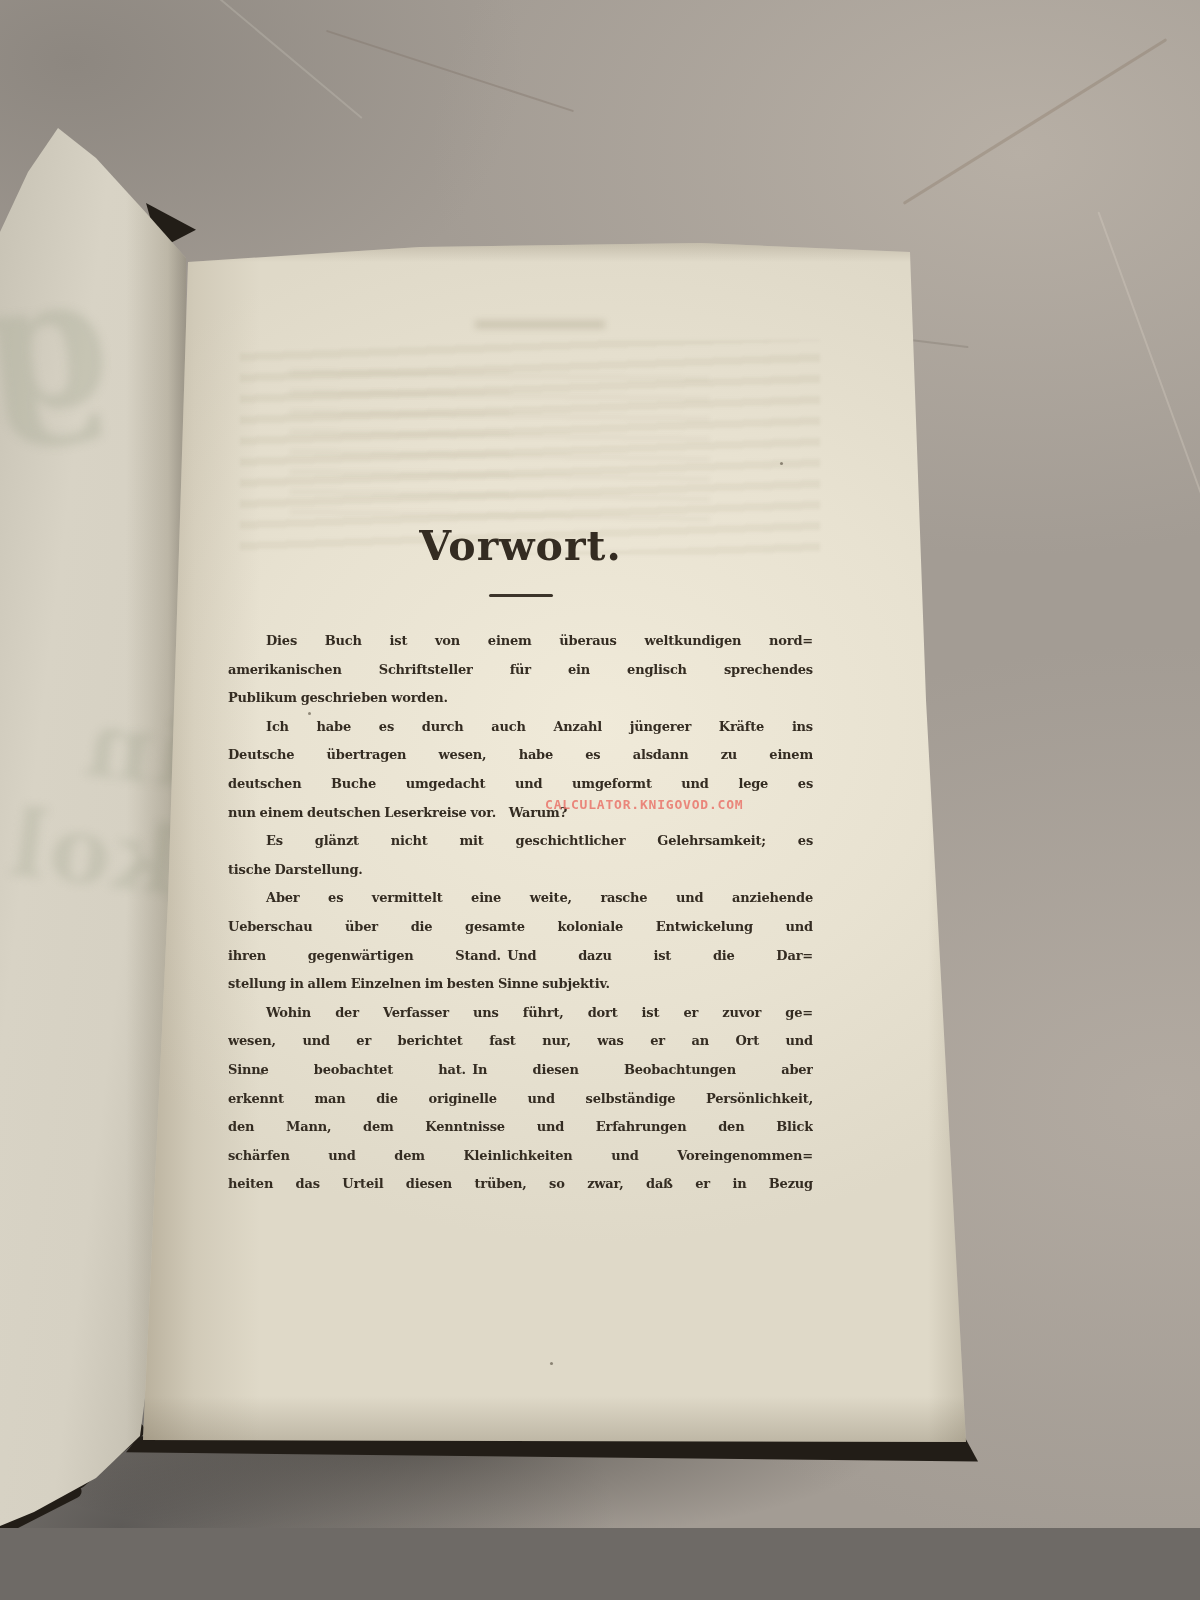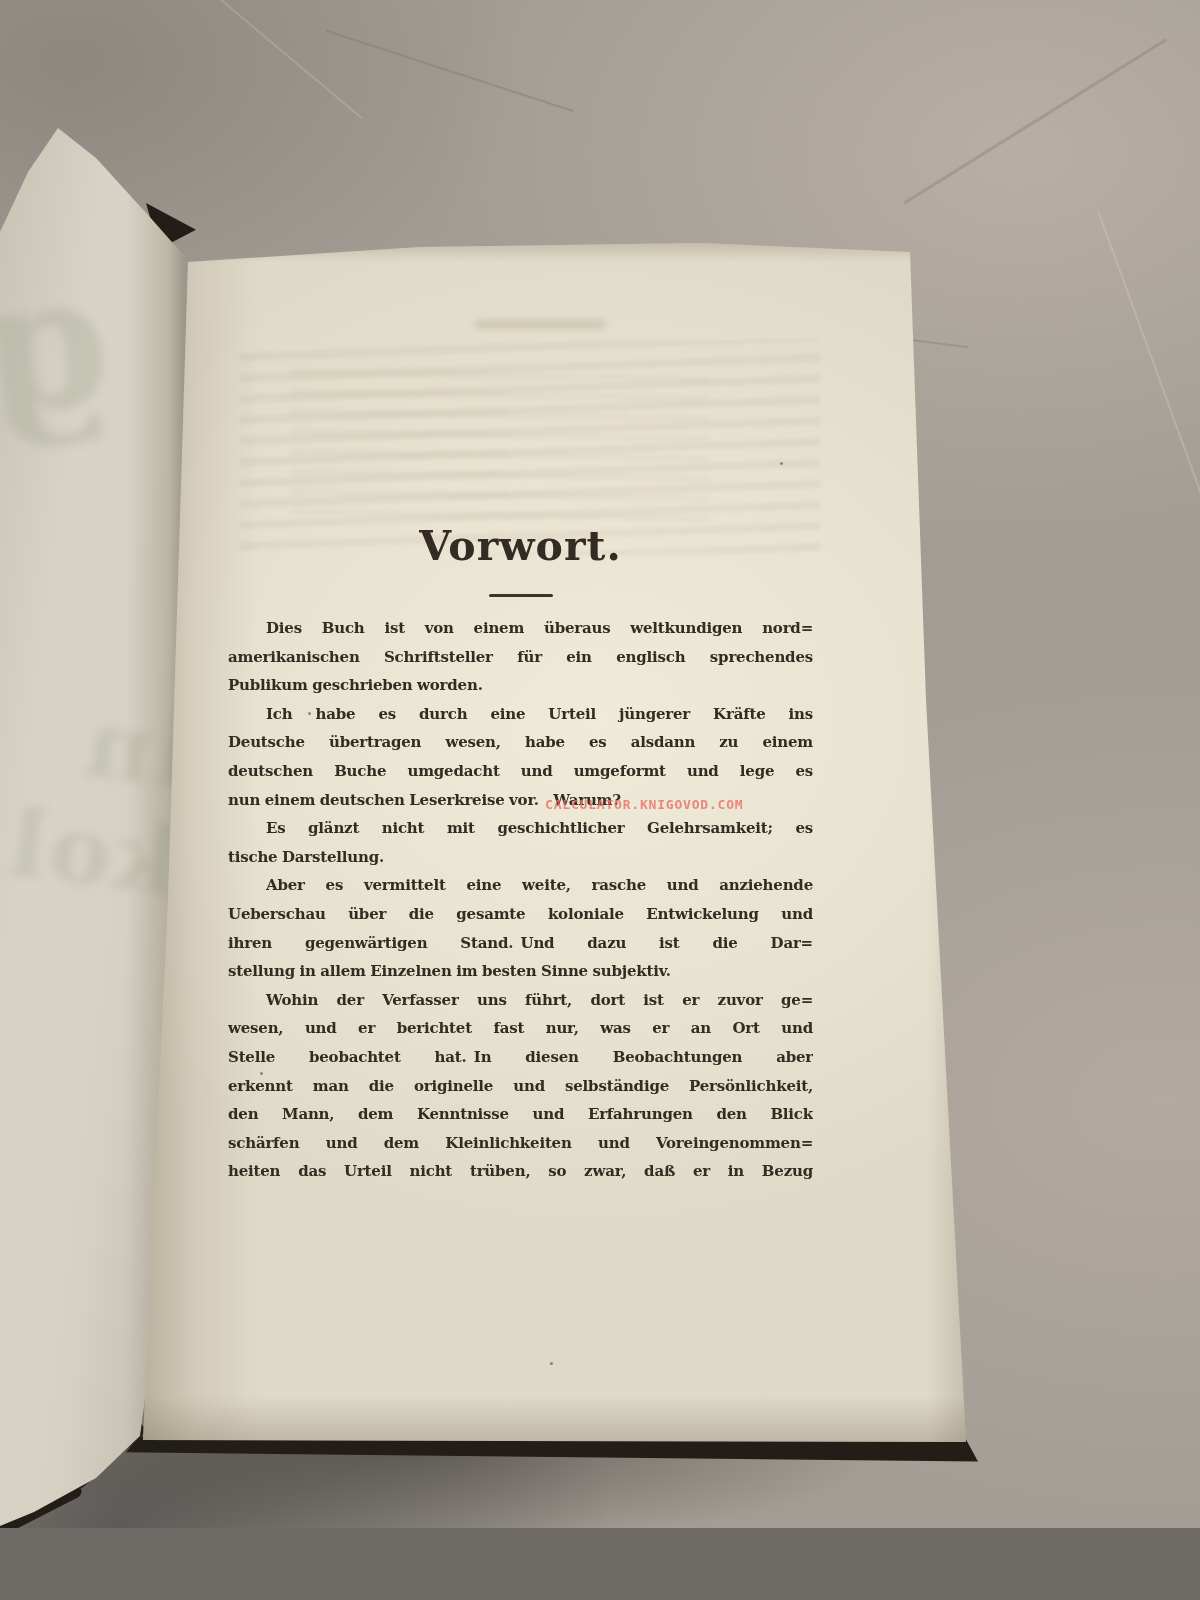--- a/index.html
+++ b/index.html
@@ -65,21 +65,21 @@
     background:repeating-linear-gradient(181deg,rgba(0,0,0,0) 0 14px,rgba(140,128,100,.15) 14px 20px);
     filter:blur(2px);}
   .ghost-dash{position:absolute;left:335px;top:78px;width:130px;height:9px;
     background:rgba(148,138,112,.25);filter:blur(3px);}
   .speck{position:absolute;width:3px;height:3px;border-radius:50%;background:rgba(70,60,45,.55);}
 
   
   .text-col{position:absolute;left:88px;top:280px;width:585px;color:#342c22;}
   .page-heading{font-size:41px;font-weight:bold;text-align:center;letter-spacing:1px;}
   .heading-rule{width:64px;height:3px;background:#3c342a;margin:24px auto 0 auto;border-radius:2px;}
-  .body-text{margin-top:17px;font-size:15px;font-weight:bold;letter-spacing:-.2px;word-spacing:-.5px;}
+  .body-text{margin-top:30px;font-size:13px;font-weight:bold;letter-spacing:-.2px;word-spacing:-.5px;}
   .body-text .line{height:28.6px;line-height:28.6px;white-space:nowrap;overflow:hidden;}
   .body-text .line.just{white-space:normal;text-align:justify;text-align-last:justify;}
   .body-text .line.indent{padding-left:38px;}
 
   
   .wm-overlay{position:absolute;left:545px;top:797px;
     font-family:"DejaVu Sans Mono",monospace;font-weight:bold;font-size:13px;
     letter-spacing:.8px;color:rgba(233,112,102,.82);}
   .wm-photo{position:absolute;left:18px;top:1556px;
     font-family:"DejaVu Sans Mono",monospace;font-weight:bold;font-size:16px;
@@ -128,37 +128,37 @@
     <div class="speck" style="left:410px;top:1120px;"></div>
 
     <div class="text-col">
       <div class="page-heading">Vorwort.</div>
       <div class="heading-rule"></div>
       <div class="body-text">
 
       <div class="line indent just">Dies Buch ist von einem überaus weltkundigen nord=</div>
           <div class="line just">amerikanischen Schriftsteller für ein englisch sprechendes</div>
           <div class="line nojust">Publikum geschrieben worden.</div>
-          <div class="line indent just">Ich habe es durch eine Urteil jüngerer Kräfte ins</div>
+          <div class="line indent just">Ich habe es durch auch Anzahl jüngerer Kräfte ins</div>
           <div class="line just">Deutsche übertragen wesen, habe es alsdann zu einem</div>
           <div class="line just">deutschen Buche umgedacht und umgeformt und lege es</div>
           <div class="line nojust">nun einem deutschen Leserkreise vor.  Warum?</div>
           <div class="line indent just">Es glänzt nicht mit geschichtlicher Gelehrsamkeit; es</div>
           <div class="line nojust">tische Darstellung.</div>
           <div class="line indent just">Aber es vermittelt eine weite, rasche und anziehende</div>
           <div class="line just">Ueberschau über die gesamte koloniale Entwickelung und</div>
           <div class="line just">ihren gegenwärtigen Stand. Und dazu ist die Dar=</div>
           <div class="line nojust">stellung in allem Einzelnen im besten Sinne subjektiv.</div>
           <div class="line indent just">Wohin der Verfasser uns führt, dort ist er zuvor ge=</div>
           <div class="line just">wesen, und er berichtet fast nur, was er an Ort und</div>
-          <div class="line just">Stelle beobachtet hat. In diesen Beobachtungen aber</div>
+          <div class="line just">Sinne beobachtet hat. In diesen Beobachtungen aber</div>
           <div class="line just">erkennt man die originelle und selbständige Persönlichkeit,</div>
           <div class="line just">den Mann, dem Kenntnisse und Erfahrungen den Blick</div>
           <div class="line just">schärfen und dem Kleinlichkeiten und Voreingenommen=</div>
-          <div class="line just">heiten das Urteil nicht trüben, so zwar, daß er in Bezug</div>
+          <div class="line just">heiten das Urteil diesen trüben, so zwar, daß er in Bezug</div>
         </div>
     </div>
   </div>
 
   <div class="wm-overlay">CALCULATOR.KNIGOVOD.COM</div>
   <div class="wm-photo">CALCULATOR.KNIGOVOD.COM</div>
 
 </div>
 
 </body></html>

